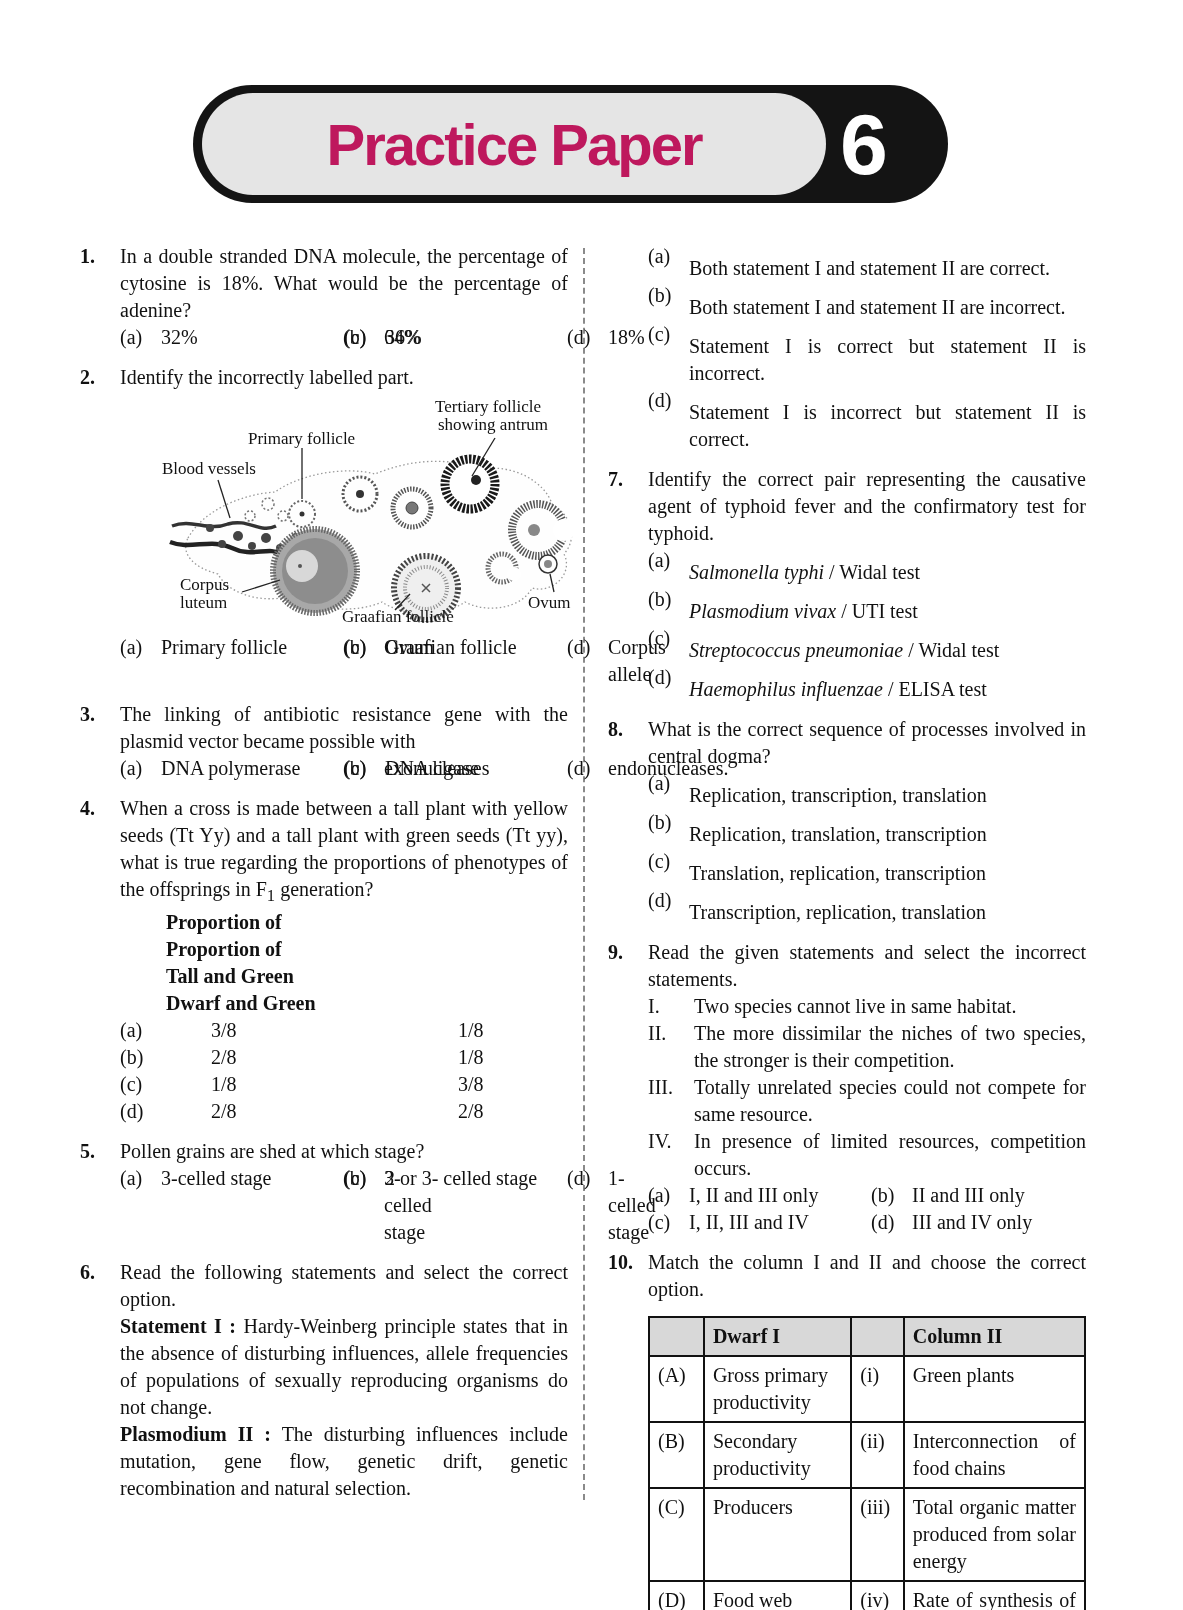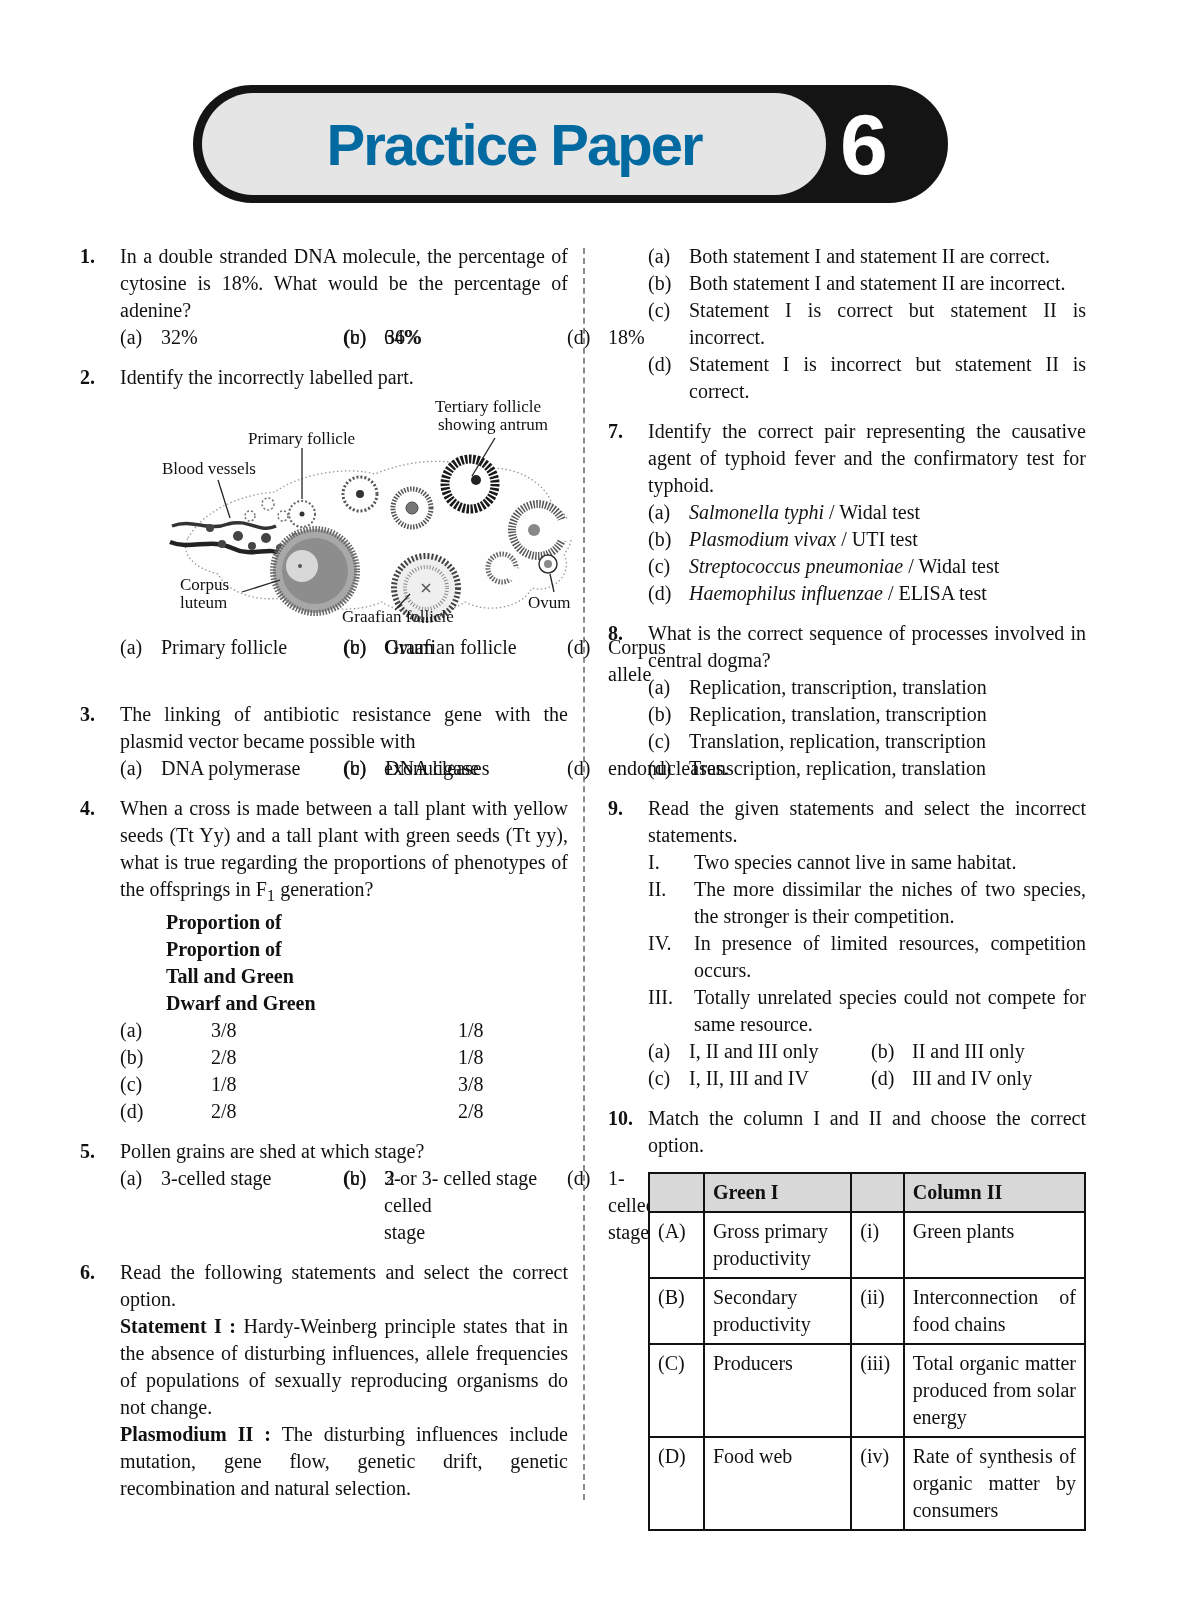--- a/index.html
+++ b/index.html
@@ -5,21 +5,21 @@
   html,body{margin:0;padding:0;background:#fff;}
   .page{position:relative;width:1183px;height:1610px;background:#fff;overflow:hidden;
         font-family:"Liberation Serif","DejaVu Serif",serif;color:#111;
         font-size:20px;line-height:27px;}
   
   .hdr{position:absolute;left:193px;top:85px;width:755px;height:118px;
        background:#141414;border-radius:60px;}
   .hdr-inner{position:absolute;left:9px;top:8px;width:624px;height:102px;
        background:#e5e5e5;border-radius:51px;display:flex;align-items:center;justify-content:center;}
   .hdr-title{font-family:"Liberation Sans","DejaVu Sans",sans-serif;font-weight:700;
-       font-size:58px;letter-spacing:-2px;color:#0369a1;white-space:nowrap;}
+       font-size:58px;letter-spacing:-2px;color:#be185d;white-space:nowrap;}
   .hdr-num{position:absolute;right:22px;top:5px;width:124px;text-align:center;
        font-family:"Liberation Sans","DejaVu Sans",sans-serif;font-weight:700;
        font-size:86px;line-height:108px;color:#fff;}
   
   .divider{position:absolute;left:583px;top:248px;height:1252px;border-left:2px dashed #8a8a8a;}
   .col{position:absolute;top:243px;}
   .col-left{left:80px;width:488px;}
   .col-right{left:608px;width:478px;}
   
   .q{display:flex;margin-bottom:13px;}
@@ -28,21 +28,21 @@
   .q-text{margin:0;text-align:justify;}
   .bold{font-weight:700;}
   
   .opts-2col{display:flex;flex-wrap:wrap;}
   .opt{display:flex;}
   .opts-2col .opt:nth-child(odd){width:223px;flex-shrink:0;}
   .opts-2col .opt:nth-child(even){flex:1;min-width:0;}
   .opt-label{width:41px;flex-shrink:0;}
   
   .opt-full{display:flex;}
-  .opt-full .opt-text{flex:1;min-width:0;text-align:justify;}
+  .opt-full .opt-text{flex:1;min-width:0;text-align:justify;margin-top:12px;}
   
   .stmt{display:flex;}
   .stmt-label{width:46px;flex-shrink:0;}
   .stmt-text{flex:1;min-width:0;text-align:justify;}
   
   .prop-hdr{display:flex;font-weight:700;margin-left:46px;flex-direction:column;}
   .prop-hdr .ph1{width:224px;flex-shrink:0;}
   .prop-row{display:flex;}
   .prop-row .pl{width:42px;flex-shrink:0;}
   .prop-row .v1{width:224px;flex-shrink:0;padding-left:49px;box-sizing:border-box;}
@@ -377,26 +377,26 @@
         <p class="q-text">Read the given statements and select the incorrect statements.</p>
         <div class="stmt">
             <span class="stmt-label">I.</span>
             <span class="stmt-text">Two species cannot live in same habitat.</span>
           </div>
         <div class="stmt">
             <span class="stmt-label">II.</span>
             <span class="stmt-text">The more dissimilar the niches of two species, the stronger is their competition.</span>
           </div>
         <div class="stmt">
+            <span class="stmt-label">III.</span>
+            <span class="stmt-text">Totally unrelated species could not compete for same resource.</span>
+          </div>
+        <div class="stmt">
             <span class="stmt-label">IV.</span>
             <span class="stmt-text">In presence of limited resources, competition occurs.</span>
-          </div>
-        <div class="stmt">
-            <span class="stmt-label">III.</span>
-            <span class="stmt-text">Totally unrelated species could not compete for same resource.</span>
           </div>
         <div class="opts-2col">
           <div class="opt">
               <span class="opt-label">(a)</span>
               <span class="opt-text">I, II and III only</span>
             </div>
           <div class="opt">
               <span class="opt-label">(b)</span>
               <span class="opt-text">II and III only</span>
             </div>
@@ -415,21 +415,21 @@
     <div class="q">
       <div class="q-num">10.</div>
       <div class="q-body">
         <p class="q-text">Match the column I and II and choose the correct option.</p>
       </div>
     </div>
     <table class="match-table">
       <tbody>
           <tr class="hrow">
         <td class="cl"></td>
-        <td class="c1">Green I</td>
+        <td class="c1">Dwarf I</td>
         <td class="cm"></td>
         <td class="c2">Column II</td>
       </tr>
       <tr>
         <td class="cl">(A)</td>
         <td class="c1">Gross primary productivity</td>
         <td class="cm">(i)</td>
         <td class="c2">Green plants</td>
       </tr>
       <tr>

